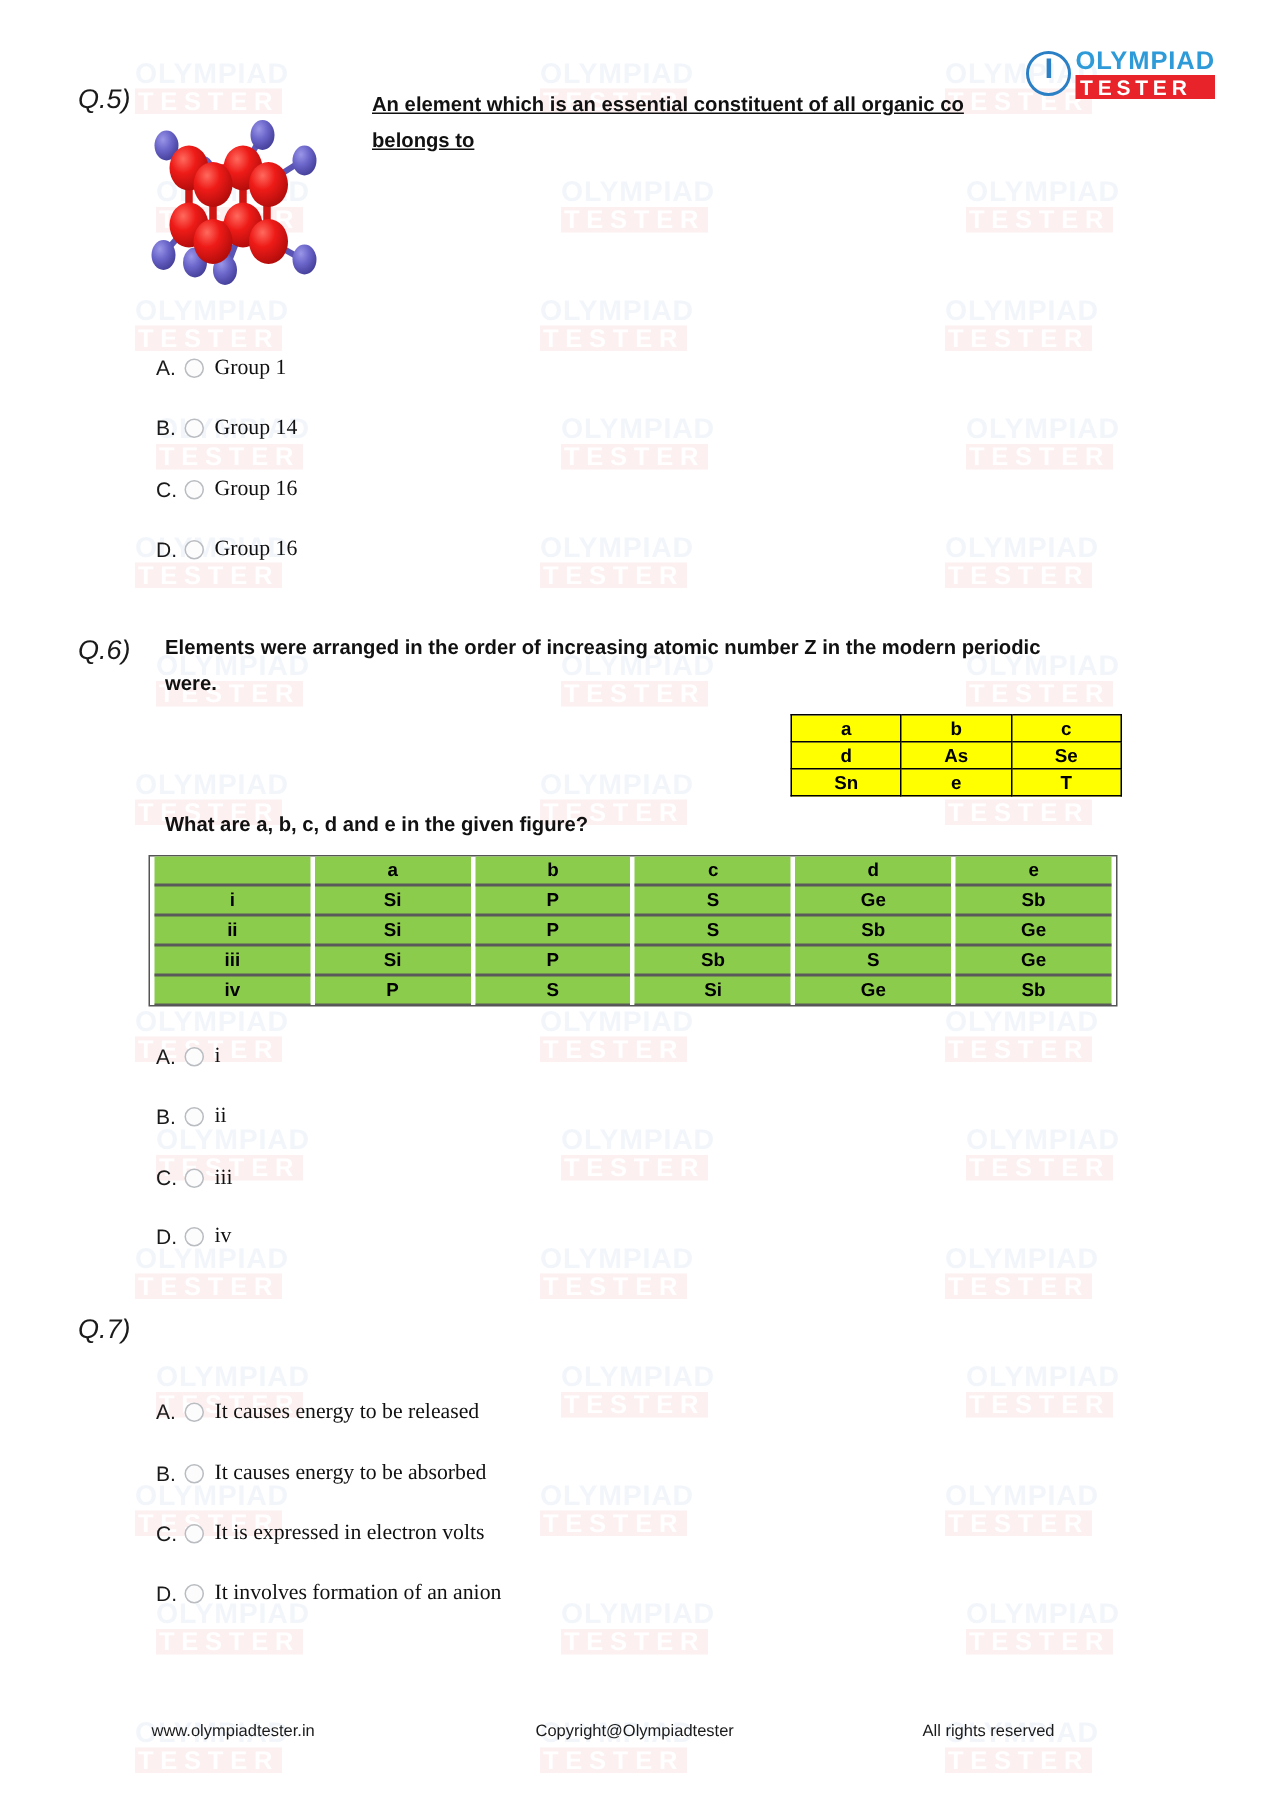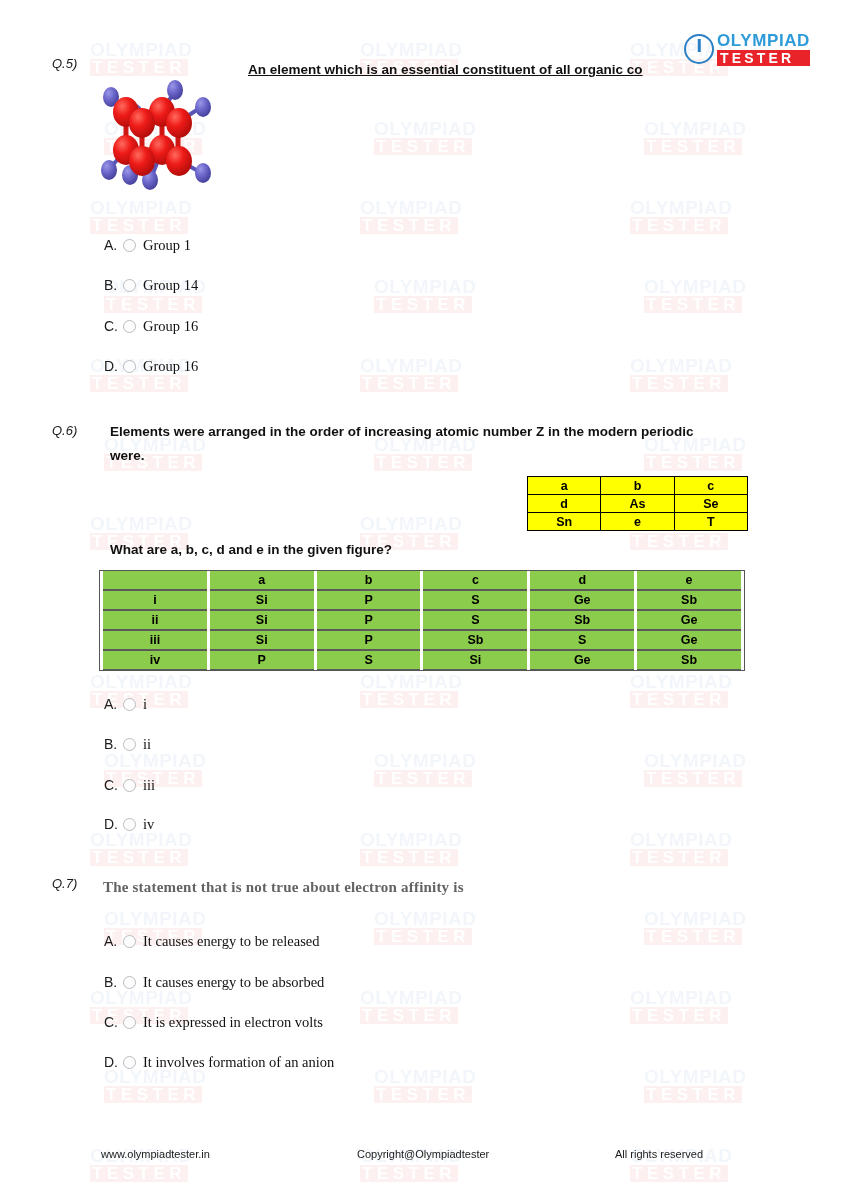--- a/index.html
+++ b/index.html
@@ -96,21 +96,21 @@
     background: #e8232a;
     display: block;
     padding: 1px 2px 1px 3px;
     margin-top: 1px;
   }
 
   
   .q-label {
     position: absolute;
     font-style: italic;
-    font-size: 13px;
+    font-size: 18px;
     font-weight: normal;
     color: #1a1a1a;
   }
   .q-text {
     position: absolute;
     font-size: 13.5px;
     font-weight: bold;
     line-height: 1.75;
     color: #111;
   }
@@ -277,20 +277,21 @@
     <div class="logo-mark"></div>
     <div class="logo-words">
       <span class="logo-oly">OLYMPIAD</span>
       <span class="logo-tes">TESTER</span>
     </div>
   </div>
 
   <div class="q-label" style="left:52px; top:56px;">Q.5)</div>
   <div class="q-text" style="left:248px; top:58px; width:470px;text-decoration:underline;">
     <div>An element which is an essential constituent of all organic co</div>
+    <div>belongs to</div>
   </div>
 
   <svg id="molecule" viewBox="0 0 132 128">
     <defs>
       <radialGradient id="redg" cx="35%" cy="30%" r="72%">
         <stop offset="0%" stop-color="#ff6a5e"></stop>
         <stop offset="45%" stop-color="#ee1b18"></stop>
         <stop offset="100%" stop-color="#b30d0b"></stop>
       </radialGradient>
       <radialGradient id="blug" cx="35%" cy="30%" r="72%">
@@ -458,23 +459,20 @@
     <span class="radio"></span>
     <span class="opt-text">iii</span>
   </div>
   <div class="opt" style="left:104px; top:814px;">
     <span class="opt-letter">D.</span>
     <span class="radio"></span>
     <span class="opt-text">iv</span>
   </div>
 
   <div class="q-label" style="left:52px; top:876px;">Q.7)</div>
-  <div class="q-text q7" style="left:103px; top:874px; width:640px;">
-    <div>The statement that is not true about electron affinity is</div>
-  </div>
 
   <div class="opt" style="left:104px; top:931px;">
     <span class="opt-letter">A.</span>
     <span class="radio"></span>
     <span class="opt-text">It causes energy to be released</span>
   </div>
   <div class="opt" style="left:104px; top:972px;">
     <span class="opt-letter">B.</span>
     <span class="radio"></span>
     <span class="opt-text">It causes energy to be absorbed</span>

